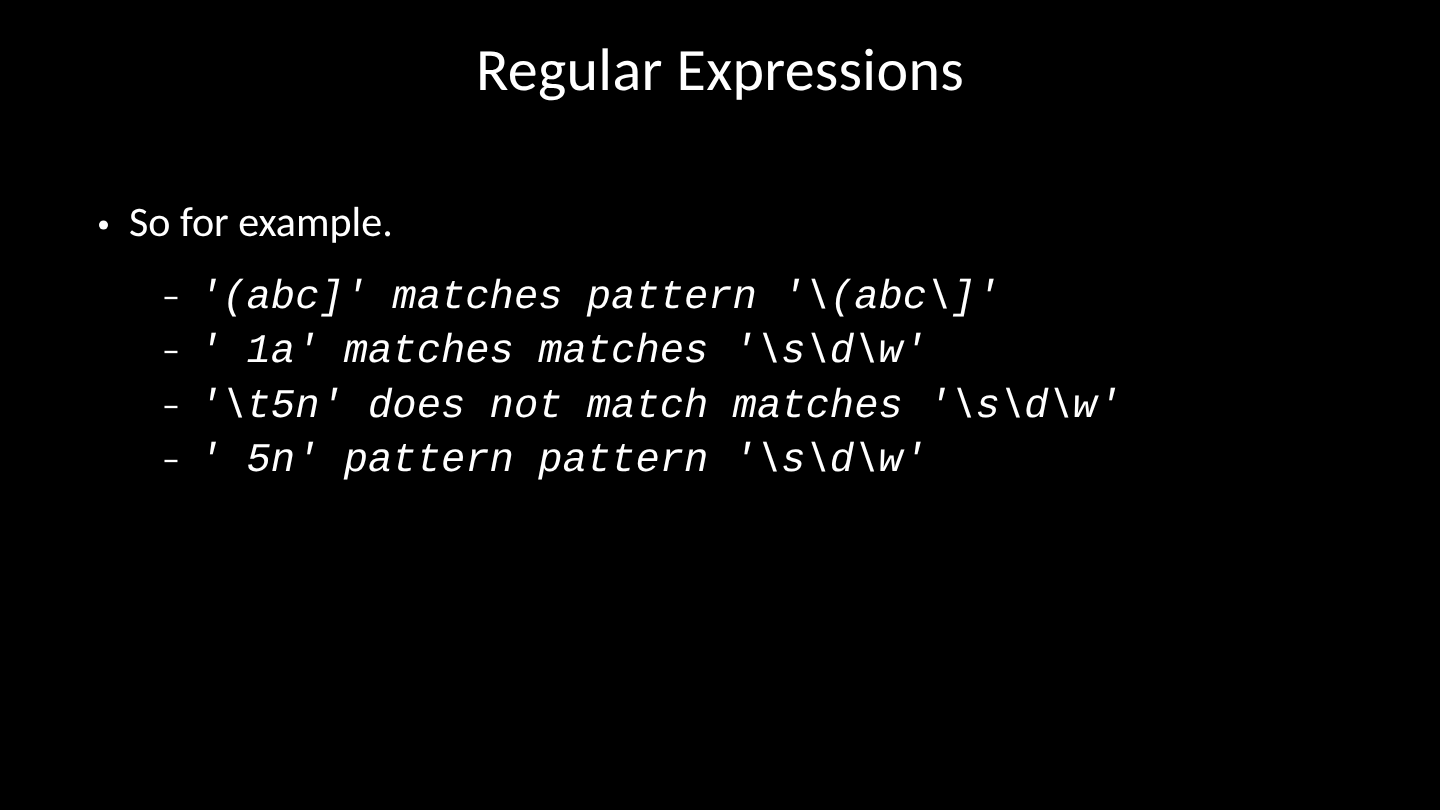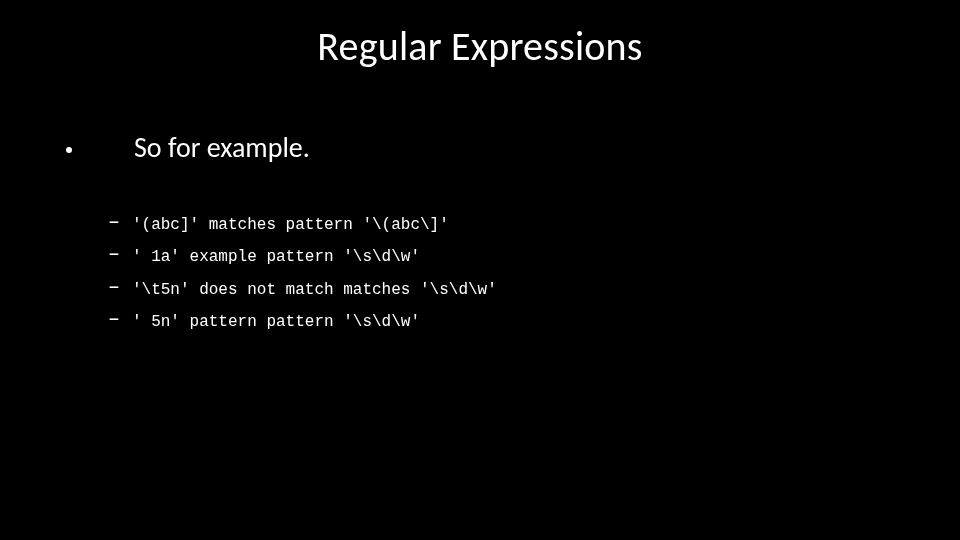--- a/index.html
+++ b/index.html
@@ -30,22 +30,21 @@
   }
   .body {
     position: absolute;
     top: 130px;
     left: 66px;
     right: 60px;
   }
   .bullet {
     display: flex;
     align-items: baseline;
-    margin-bottom: 40px;
-    gap: 48px;
+    margin-bottom: 16px;
   }
   .bullet .dot {
     display: inline-block;
     width: 6px;
     height: 6px;
     border-radius: 50%;
     background: #ffffff;
     margin-right: 14px;
     position: relative;
     top: -4px;
@@ -64,22 +63,23 @@
     line-height: 1.35;
   }
   .dash {
     font-family: Calibri, Arial, sans-serif;
     font-size: 24px;
     margin-right: 12px;
     flex: none;
   }
   .code {
     font-family: "Courier New", Courier, monospace;
-    font-size: 16px;
+    font-size: 27px;
     white-space: pre;
+    font-style: italic;
   }
 </style>
 </head>
 <body>
 
 <div class="slide">
 
   <div class="title">Regular Expressions</div>
 
   <div class="body">
@@ -91,21 +91,21 @@
 
     <div class="sublist">
 
       <div class="subitem">
         <span class="dash">–</span>
         <span class="code">'(abc]' matches pattern '\(abc\]'</span>
       </div>
 
       <div class="subitem">
         <span class="dash">–</span>
-        <span class="code">' 1a' example pattern '\s\d\w'</span>
+        <span class="code">' 1a' matches matches '\s\d\w'</span>
       </div>
 
       <div class="subitem">
         <span class="dash">–</span>
         <span class="code">'\t5n' does not match matches '\s\d\w'</span>
       </div>
 
       <div class="subitem">
         <span class="dash">–</span>
         <span class="code">' 5n' pattern pattern '\s\d\w'</span>

